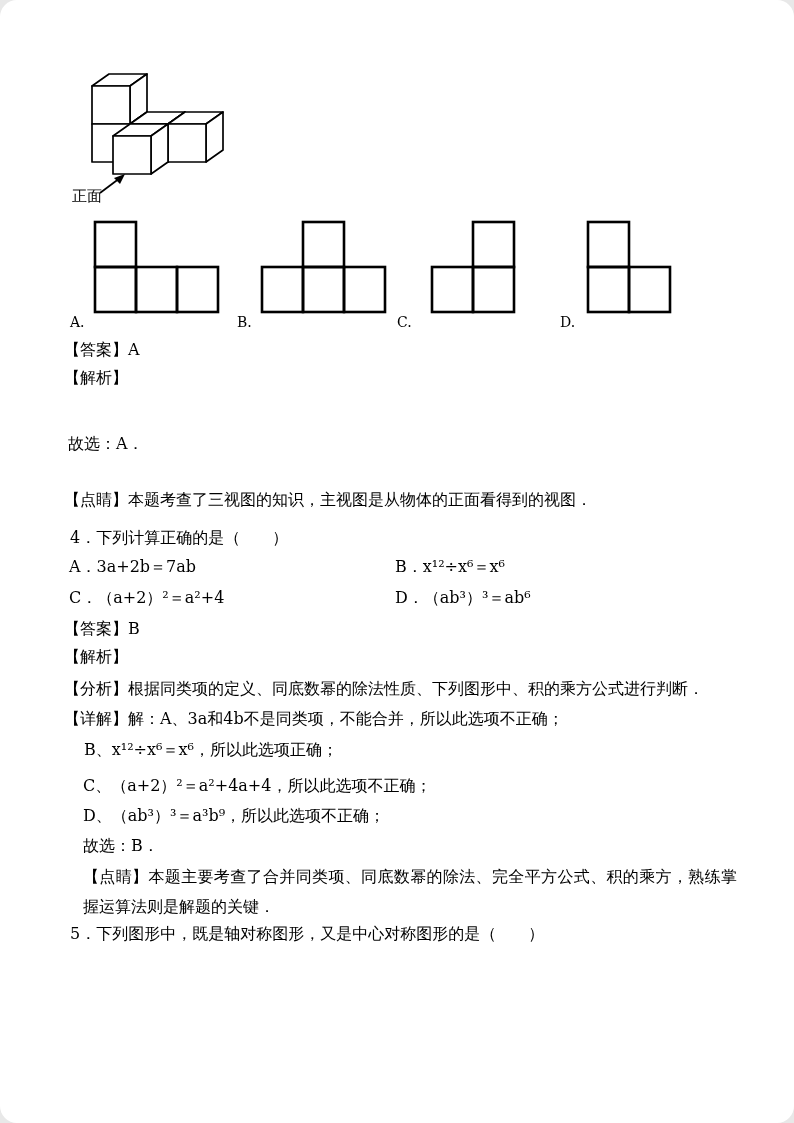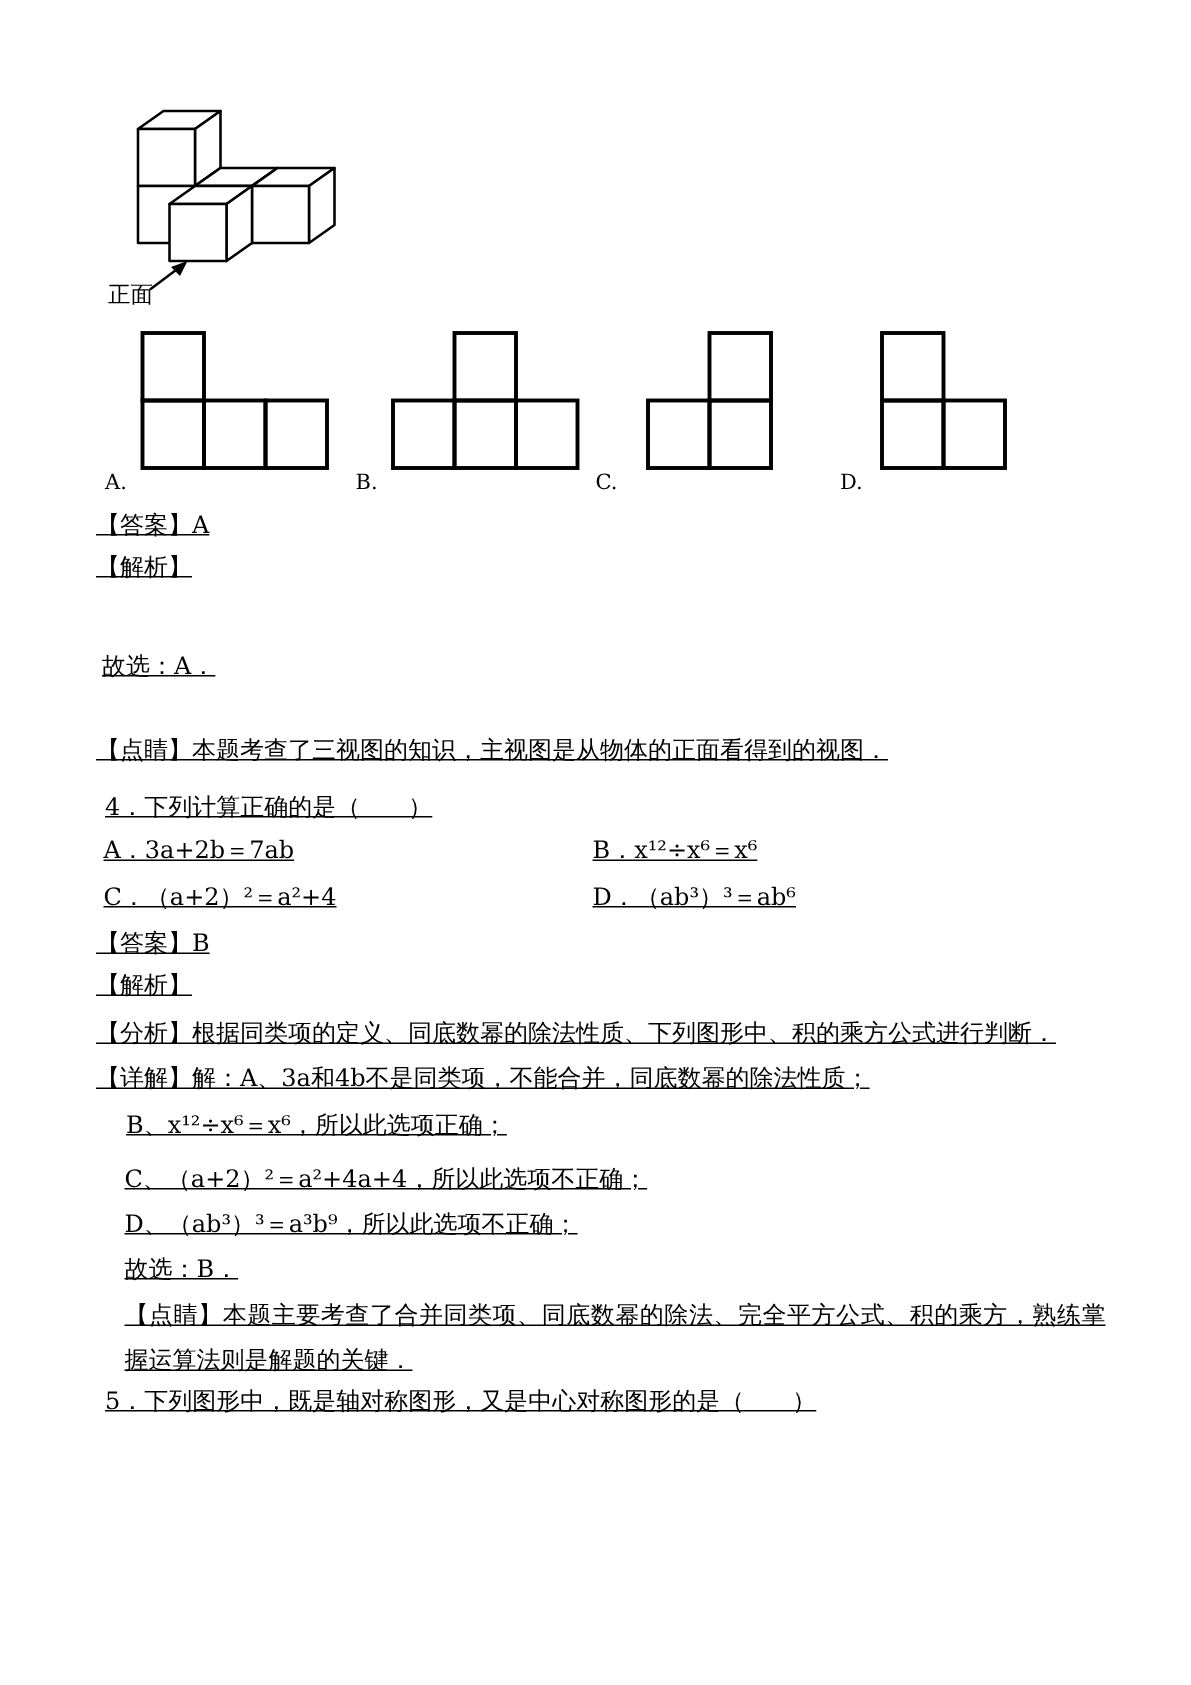--- a/index.html
+++ b/index.html
@@ -5,38 +5,37 @@
   html,body{margin:0;padding:0;background:#e8e8e8;}
   .page{
     position:relative;
     width:794px;height:1123px;
     margin:0 auto;
     background:#ffffff;
     font-family:"DejaVu Serif","Liberation Serif",serif;
     font-size:16px;
     color:#000000;
     overflow:hidden;
+    border-radius:17px;
   }
   .line{
     position:absolute;
     white-space:pre;
     line-height:22px;
-    text-decoration:underline;
   }
   .lbl{
     position:absolute;
     white-space:pre;
     font-size:14px;
     line-height:20px;
   }
   .wrap{
     position:absolute;
     line-height:30px;
     text-align:justify;
-    text-decoration:underline;
   }
   .viewfig{position:absolute;}
   .cube-fig{position:absolute;left:62px;top:58px;}
   svg{display:block;}
   .front-label{font-size:15px;font-family:"DejaVu Serif","Liberation Serif",serif;}
 </style>
 </head>
 <body>
 
 <div class="page">
@@ -116,21 +115,21 @@
 
   <div class="line" style="left:70px;top:527px">4．下列计算正确的是（　　）</div>
   <div class="line" style="left:69px;top:556px">A．3a+2b＝7ab</div>
   <div class="line" style="left:395px;top:556px">B．x¹²÷x⁶＝x⁶</div>
   <div class="line" style="left:69px;top:587px">C．（a+2）²＝a²+4</div>
   <div class="line" style="left:395px;top:587px">D．（ab³）³＝ab⁶</div>
 
   <div class="line" style="left:64px;top:618px">【答案】B</div>
   <div class="line" style="left:64px;top:646px">【解析】</div>
   <div class="line" style="left:64px;top:678px">【分析】根据同类项的定义、同底数幂的除法性质、下列图形中、积的乘方公式进行判断．</div>
-  <div class="line" style="left:64px;top:708px">【详解】解：A、3a和4b不是同类项，不能合并，同底数幂的除法性质；</div>
+  <div class="line" style="left:64px;top:708px">【详解】解：A、3a和4b不是同类项，不能合并，所以此选项不正确；</div>
   <div class="line" style="left:84px;top:739px">B、x¹²÷x⁶＝x⁶，所以此选项正确；</div>
   <div class="line" style="left:83px;top:775px">C、（a+2）²＝a²+4a+4，所以此选项不正确；</div>
   <div class="line" style="left:83px;top:805px">D、（ab³）³＝a³b⁹，所以此选项不正确；</div>
   <div class="line" style="left:83px;top:835px">故选：B．</div>
   <div class="wrap" style="left:83px;top:862px;width:654px">【点睛】本题主要考查了合并同类项、同底数幂的除法、完全平方公式、积的乘方，熟练掌握运算法则是解题的关键．</div>
 
   <div class="line" style="left:70px;top:923px">5．下列图形中，既是轴对称图形，又是中心对称图形的是（　　）</div>
 
 </div>
 

